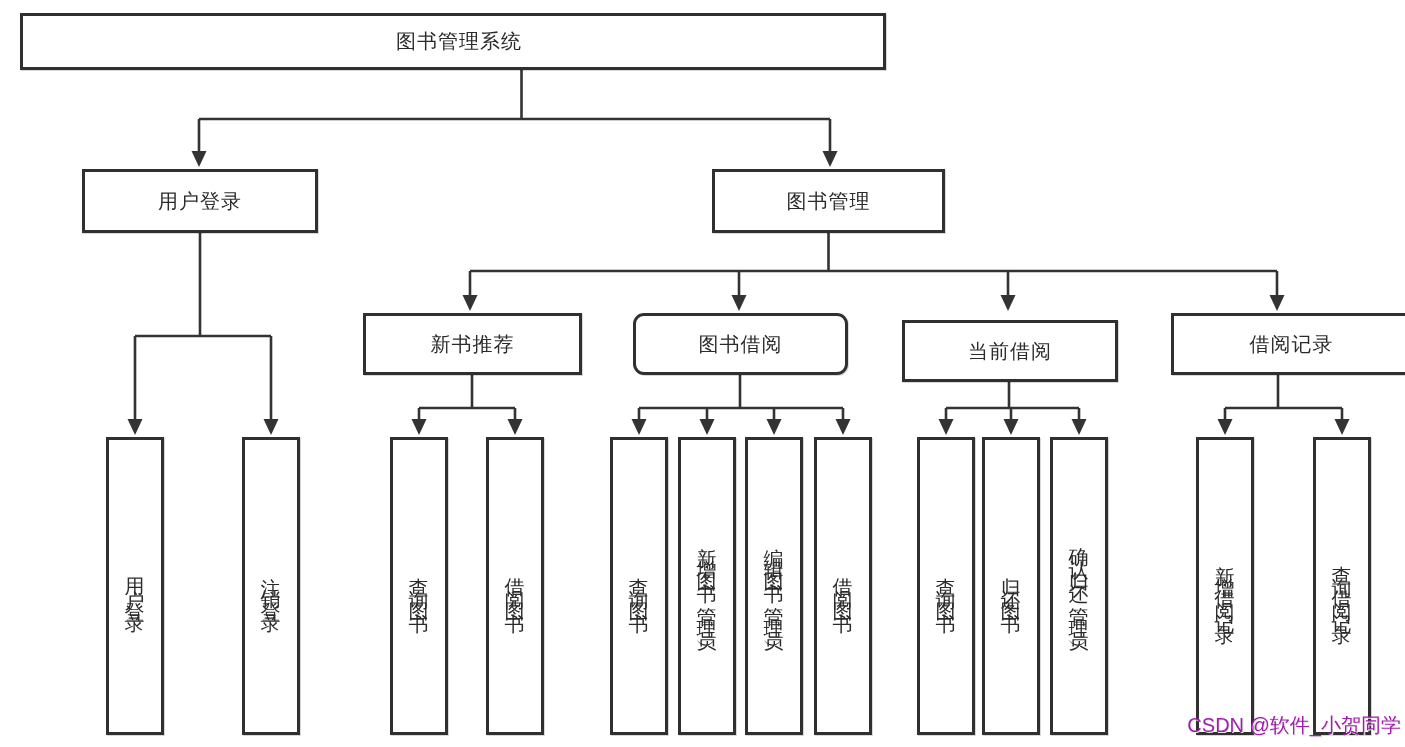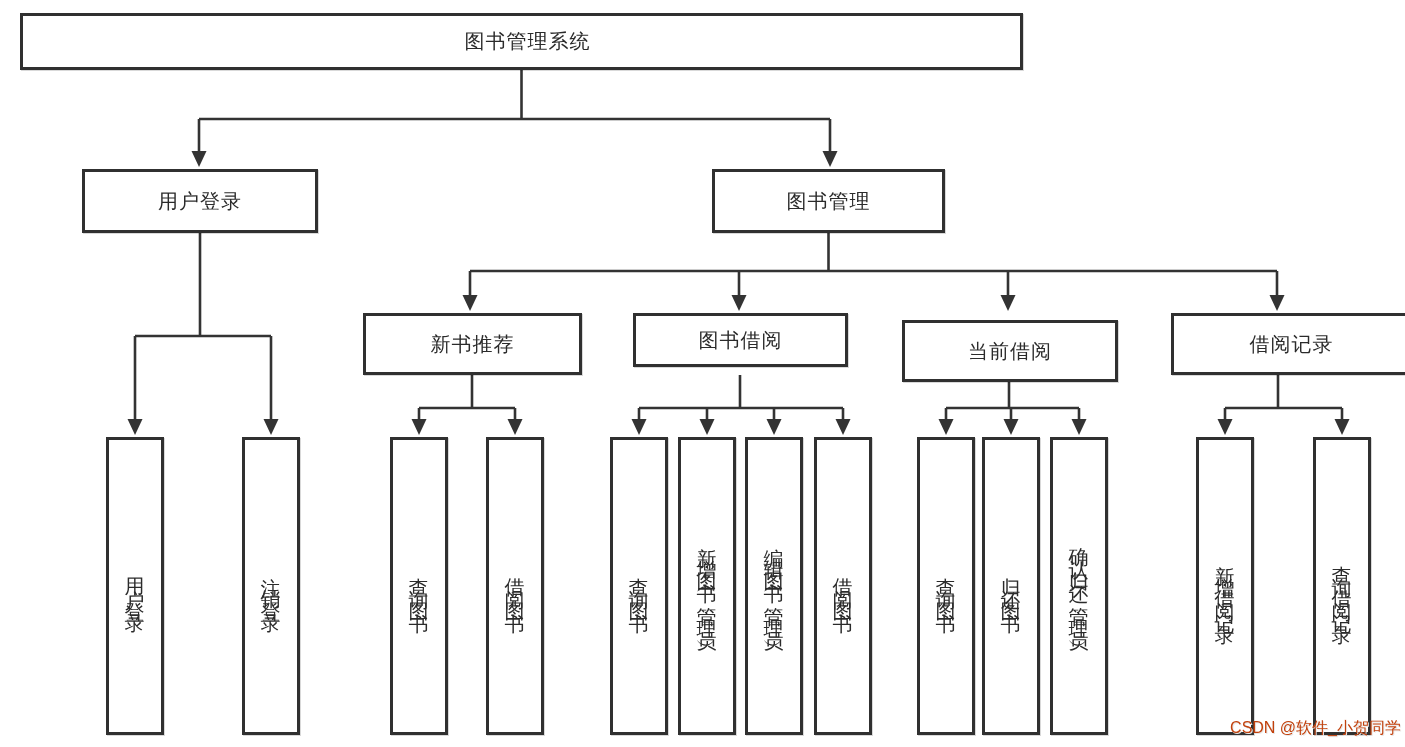--- a/index.html
+++ b/index.html
@@ -28,22 +28,22 @@
     writing-mode:vertical-rl;
     text-orientation:mixed;
     letter-spacing:12px;
     line-height:1;
     font-size:20px;
     color:#2b2b2b;
   }
   .watermark{
     position:absolute;
     right:4px;bottom:8px;
-    font-size:16px;
-    color:#c2410c;
+    font-size:20px;
+    color:#a21caf;
     text-shadow:1px 1px 0 #e8e8e8;
     white-space:nowrap;
   }
 </style>
 </head>
 <body>
 
 <div class="stage">
 
   <svg class="wires" viewBox="0 0 1405 747" xmlns="http://www.w3.org/2000/svg">
@@ -105,35 +105,35 @@
       <polygon points="766.5,419 781.5,419 774,435"></polygon>
       <polygon points="835.5,419 850.5,419 843,435"></polygon>
       <polygon points="938.5,419 953.5,419 946,435"></polygon>
       <polygon points="1003.5,419 1018.5,419 1011,435"></polygon>
       <polygon points="1071.5,419 1086.5,419 1079,435"></polygon>
       <polygon points="1217.5,419 1232.5,419 1225,435"></polygon>
       <polygon points="1334.5,419 1349.5,419 1342,435"></polygon>
     </g>
   </svg>
 
-  <div class="node hnode" style="left:20px;top:13px;width:1003px;height:57px;padding-left:12px;">
+  <div class="node hnode" style="left:20px;top:13px;width:866px;height:57px;padding-left:12px;">
     <span>图书管理系统</span>
   </div>
 
   <div class="node hnode" style="left:82px;top:169px;width:236px;height:64px;">
     <span>用户登录</span>
   </div>
   <div class="node hnode" style="left:712px;top:169px;width:233px;height:64px;">
     <span>图书管理</span>
   </div>
 
   <div class="node hnode" style="left:363px;top:313px;width:219px;height:62px;">
     <span>新书推荐</span>
   </div>
-  <div class="node hnode" style="left:633px;top:313px;width:215px;height:54px;">
+  <div class="node hnode" style="left:633px;top:313px;width:215px;height:62px;border-radius:11px;">
     <span>图书借阅</span>
   </div>
   <div class="node hnode" style="left:902px;top:320px;width:216px;height:62px;">
     <span>当前借阅</span>
   </div>
   <div class="node hnode" style="left:1171px;top:313px;width:241px;height:62px;">
     <span>借阅记录</span>
   </div>
 
   <div class="node leaf" style="left:106px;">

